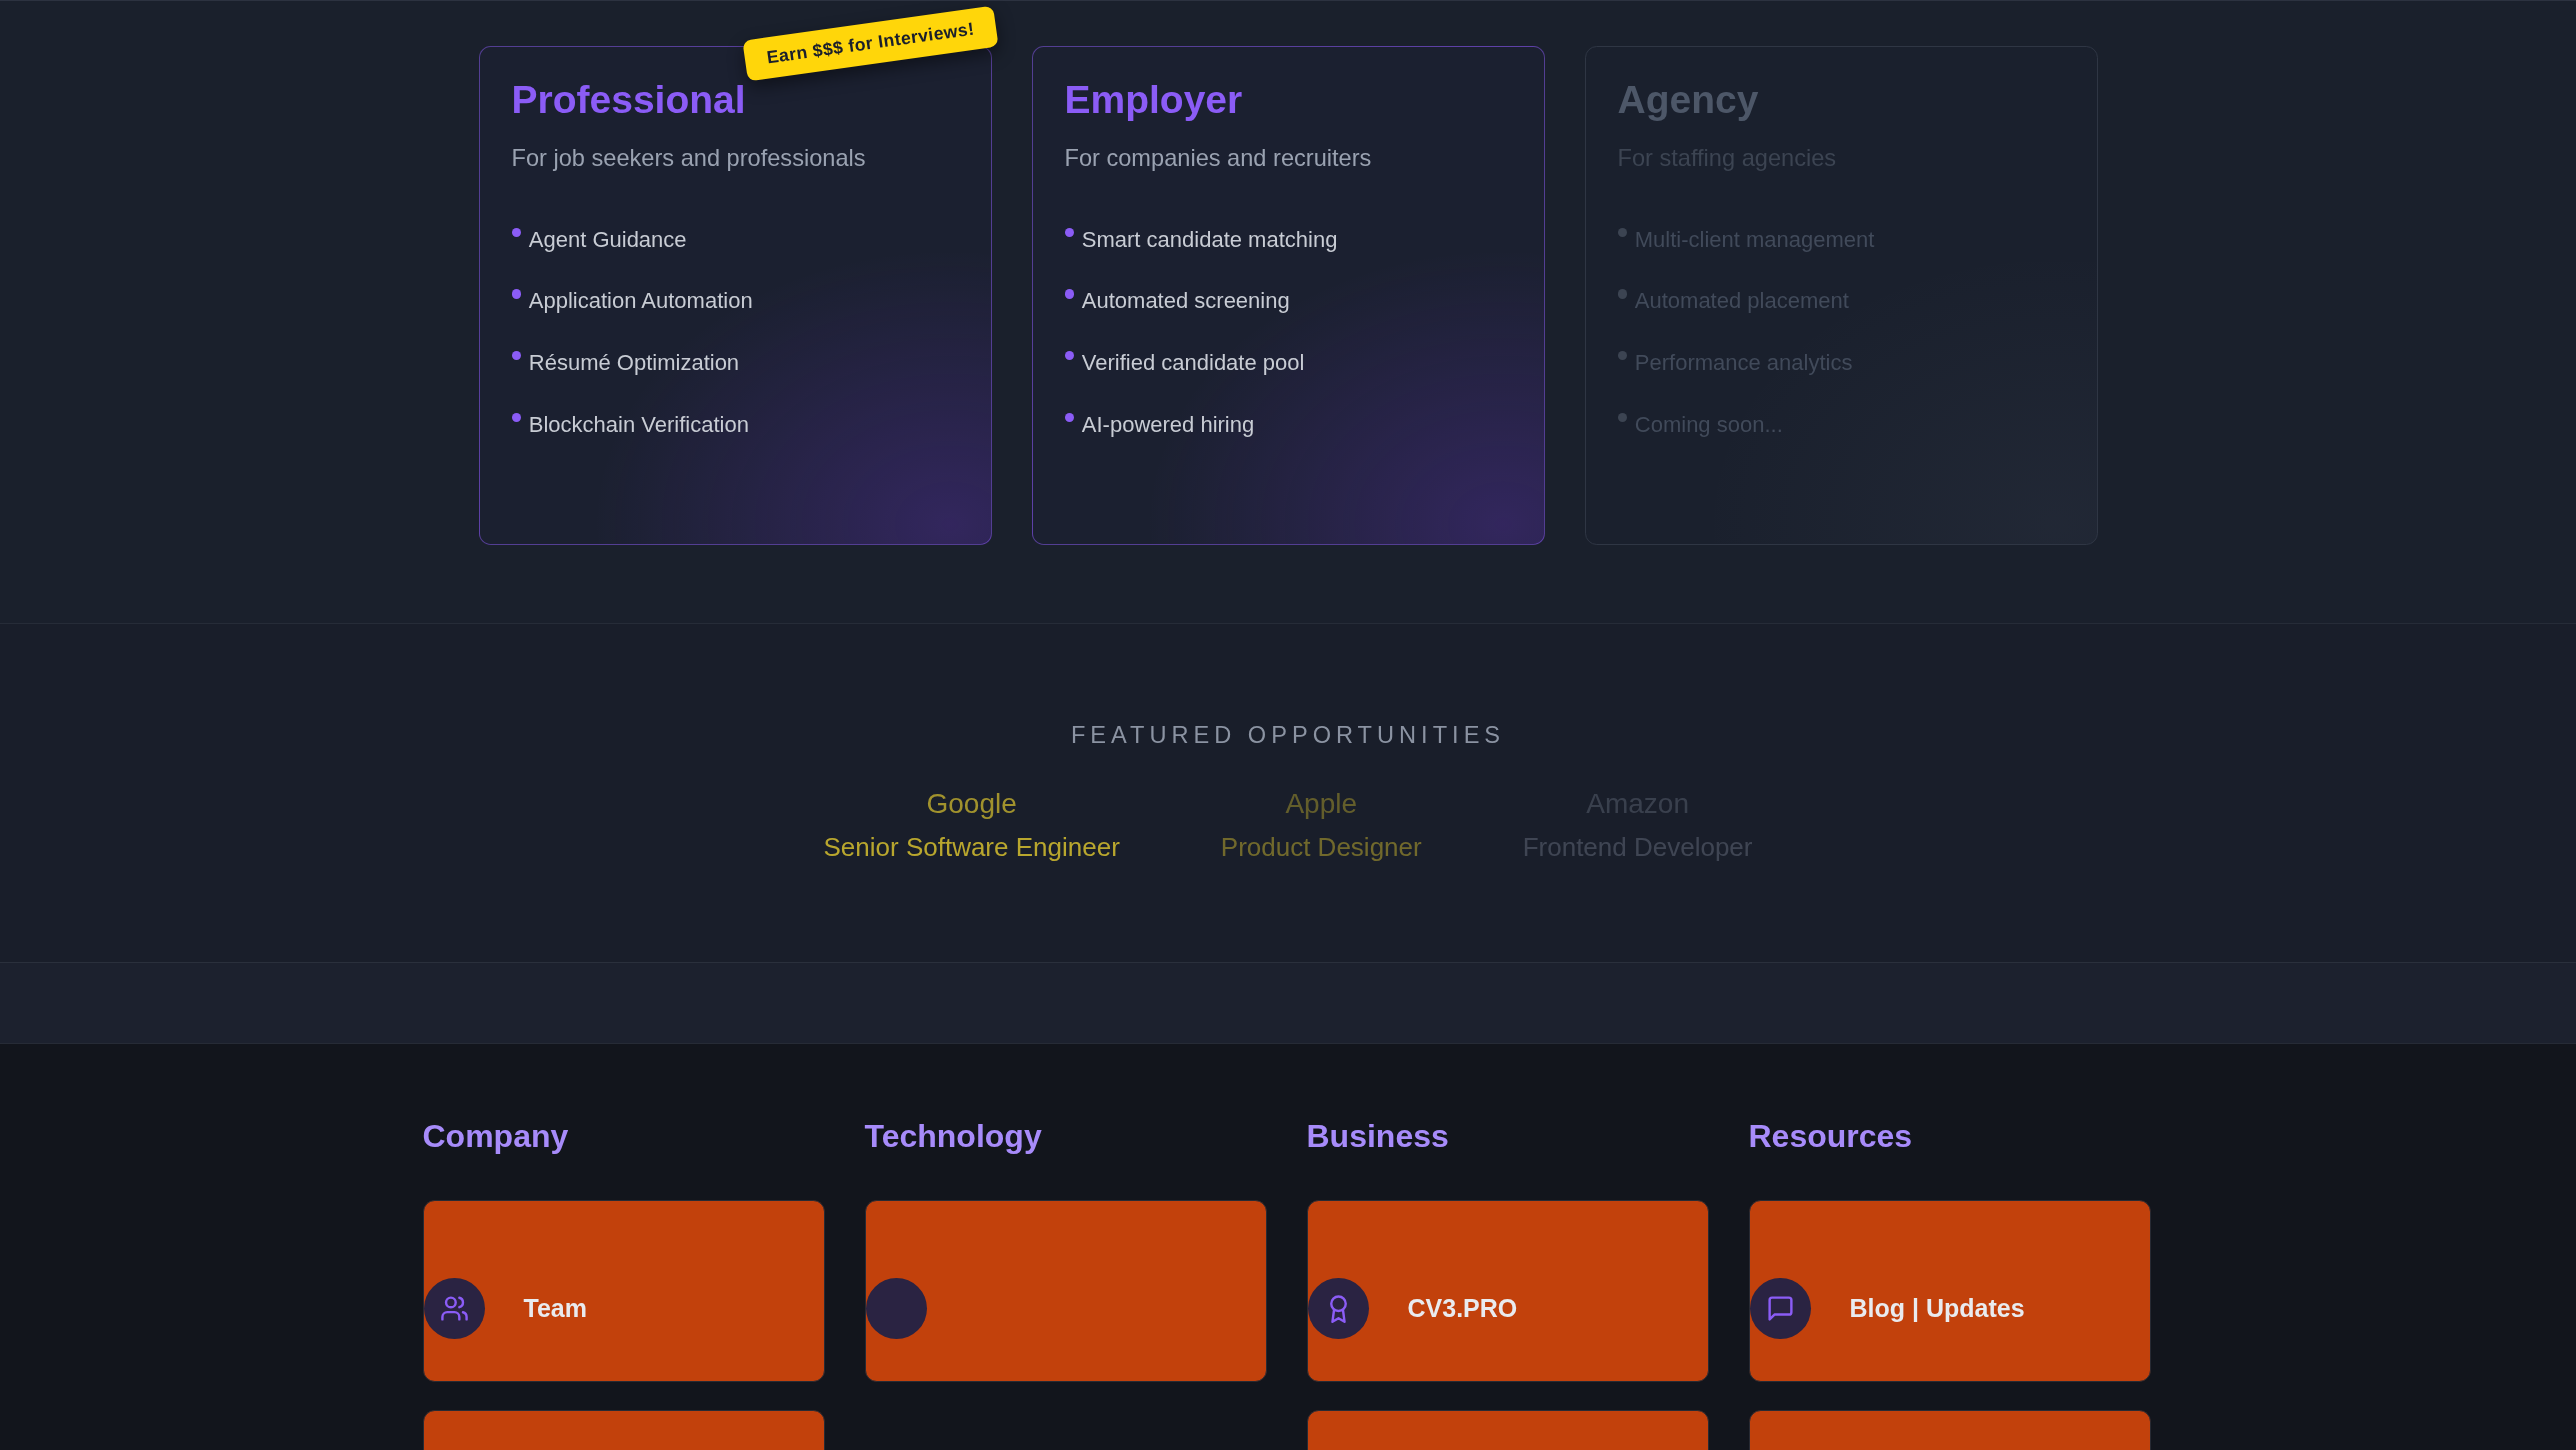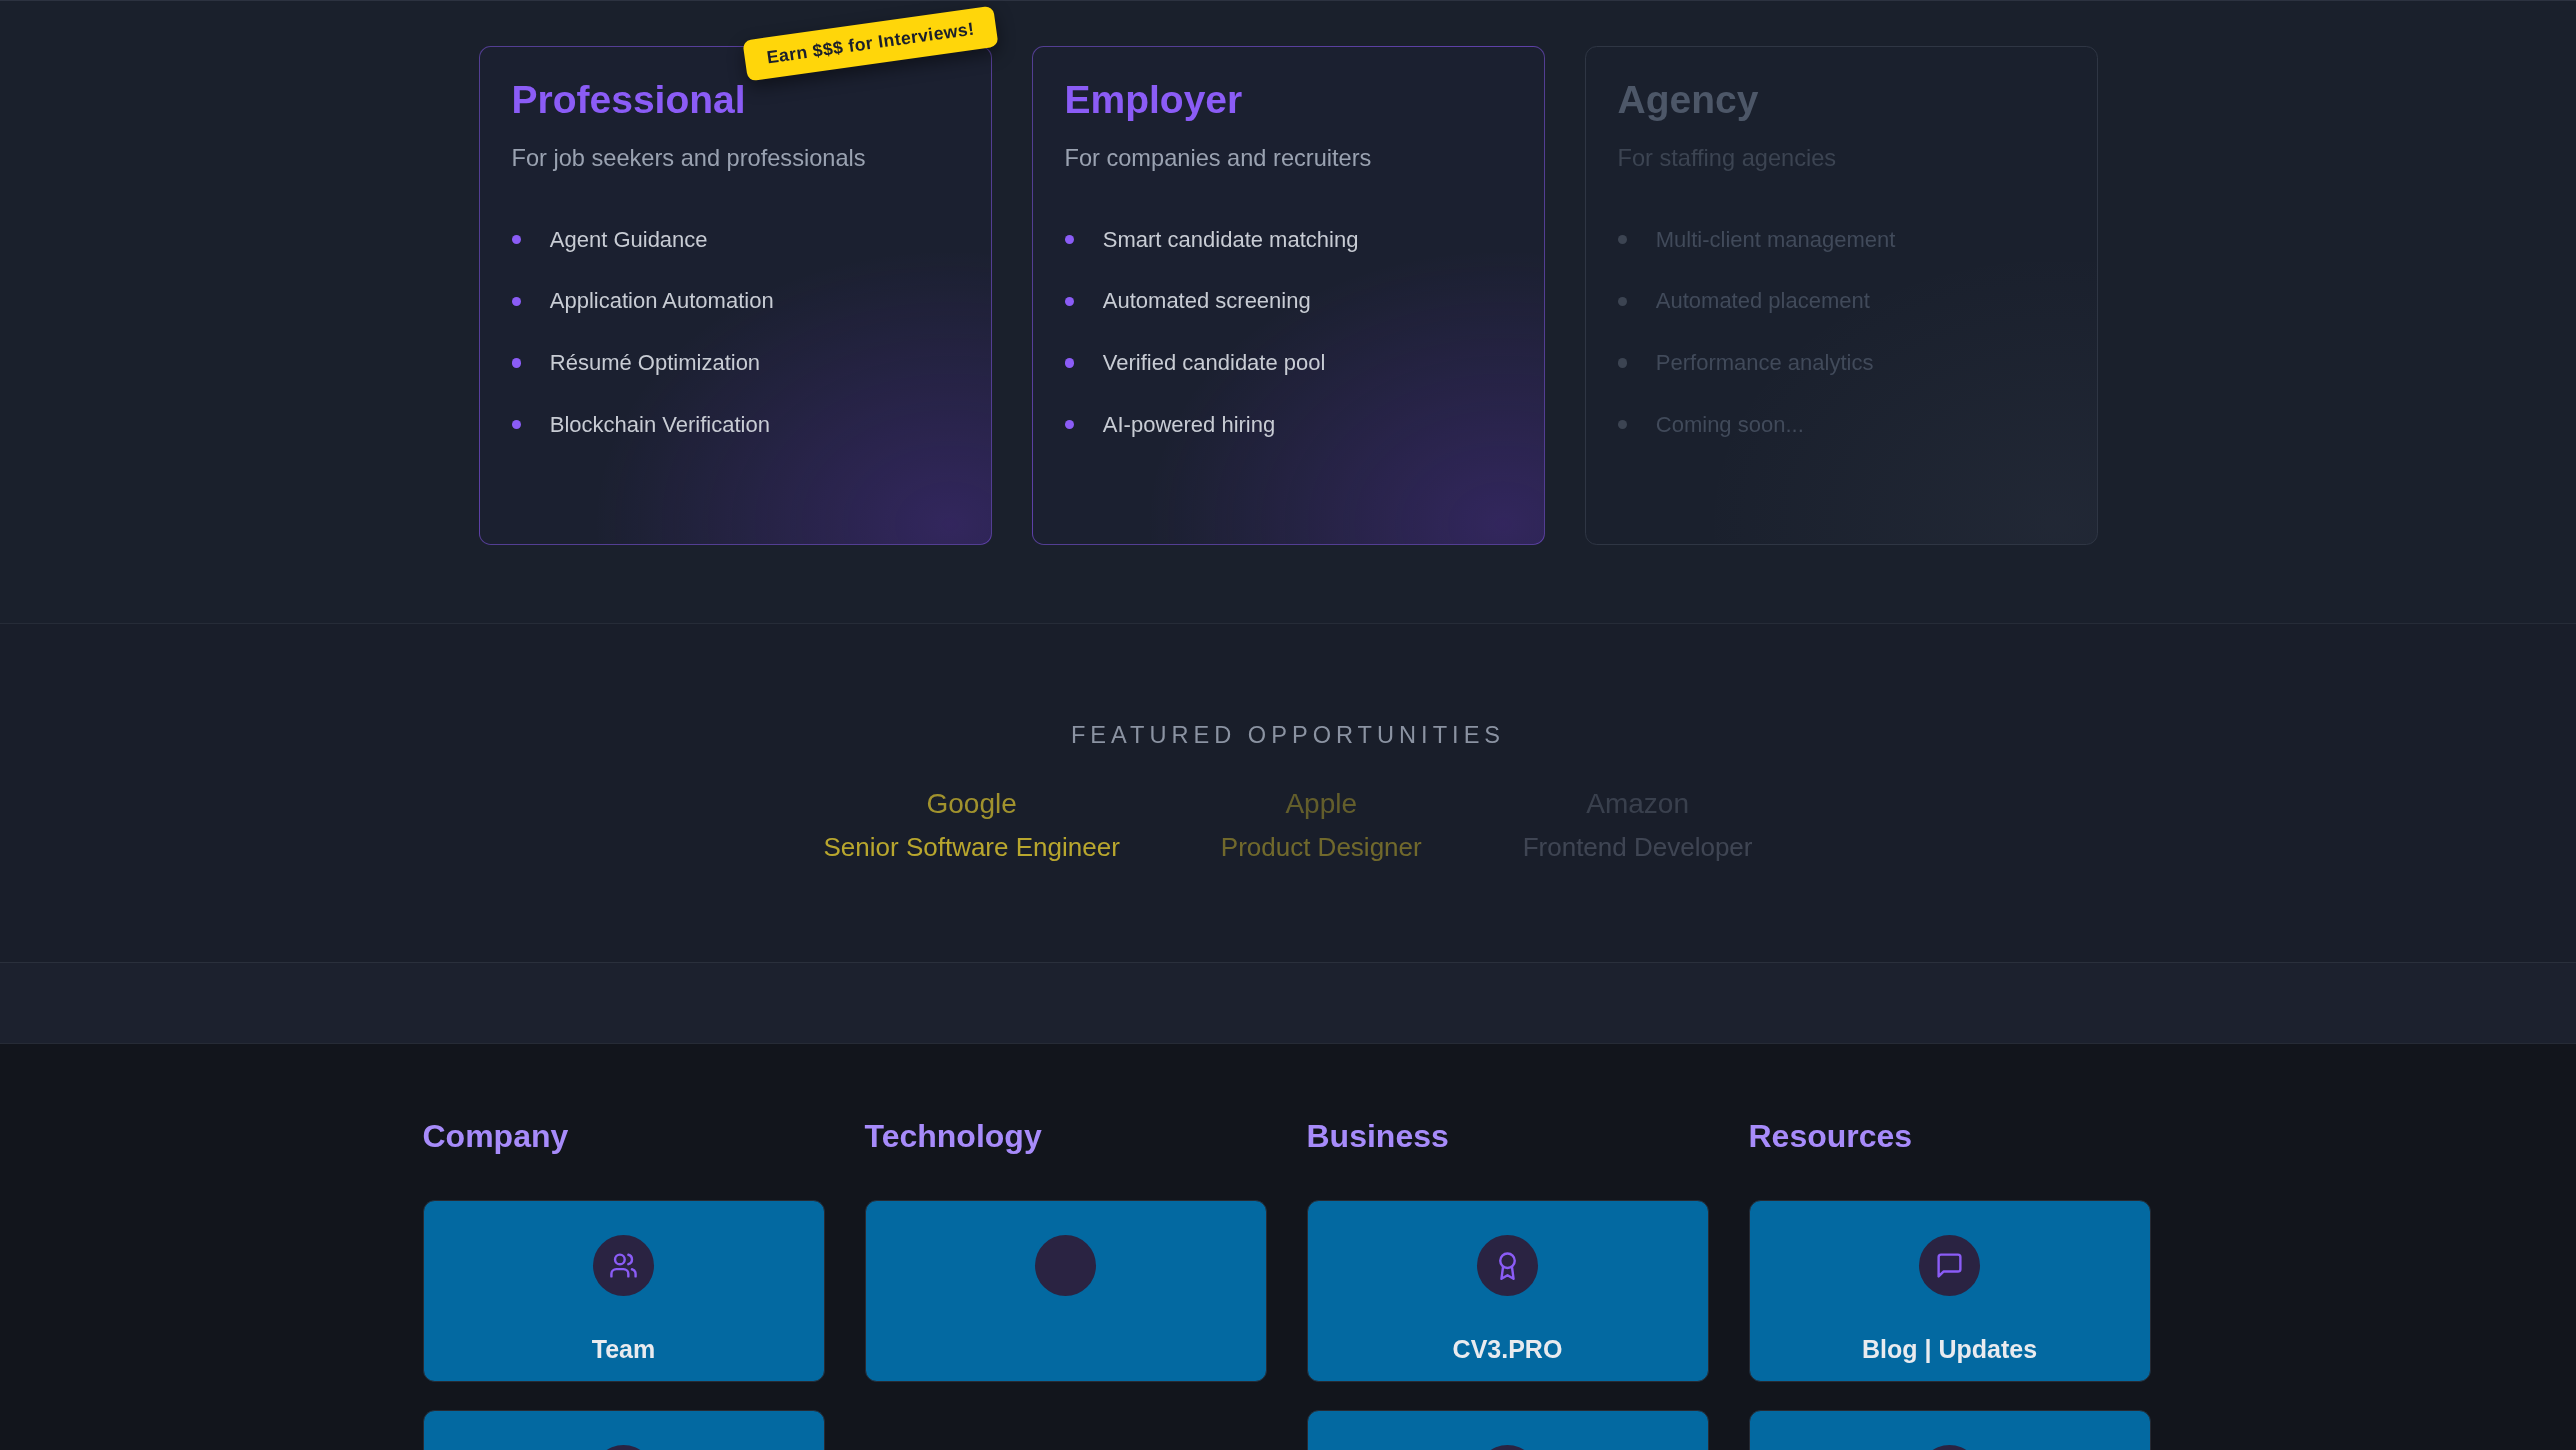--- a/index.html
+++ b/index.html
@@ -63,22 +63,22 @@
     font-size: 23.6px;
     color: #9aa2b1;
   }
   .plan ul {
     list-style: none;
     margin: 56px 0 0 0;
     padding: 0;
   }
   .plan li {
     display: flex;
-    align-items: center;
-    gap: 29px;
+    align-items: flex-start;
+    gap: 8px;
     font-size: 22px;
     color: #c8ccd4;
     margin-bottom: 38px;
     line-height: 23.6px;
   }
   .dot {
     flex: 0 0 auto;
     width: 9.3px;
     height: 9.3px;
     border-radius: 50%;
@@ -144,28 +144,27 @@
   }
   .fcol { width: 402px; }
   .fcol h4 {
     margin: 0 0 45px 0;
     font-size: 32px;
     font-weight: bold;
     color: #a78bfa;
   }
   .fcard {
     display: flex;
-    flex-direction: column;
     align-items: center;
     padding-top: 34px;
     gap: 39px;
     width: 402px;
     height: 182px;
     border-radius: 11.8px;
-    background: #0369a1;
+    background: #c2410c;
     border: 0.8px solid #272a33;
     cursor: pointer;
   }
   .fcard + .fcard { margin-top: 28px; }
   .icircle {
     width: 61px;
     height: 61px;
     border-radius: 50%;
     background: #2a2342;
     display: flex;

